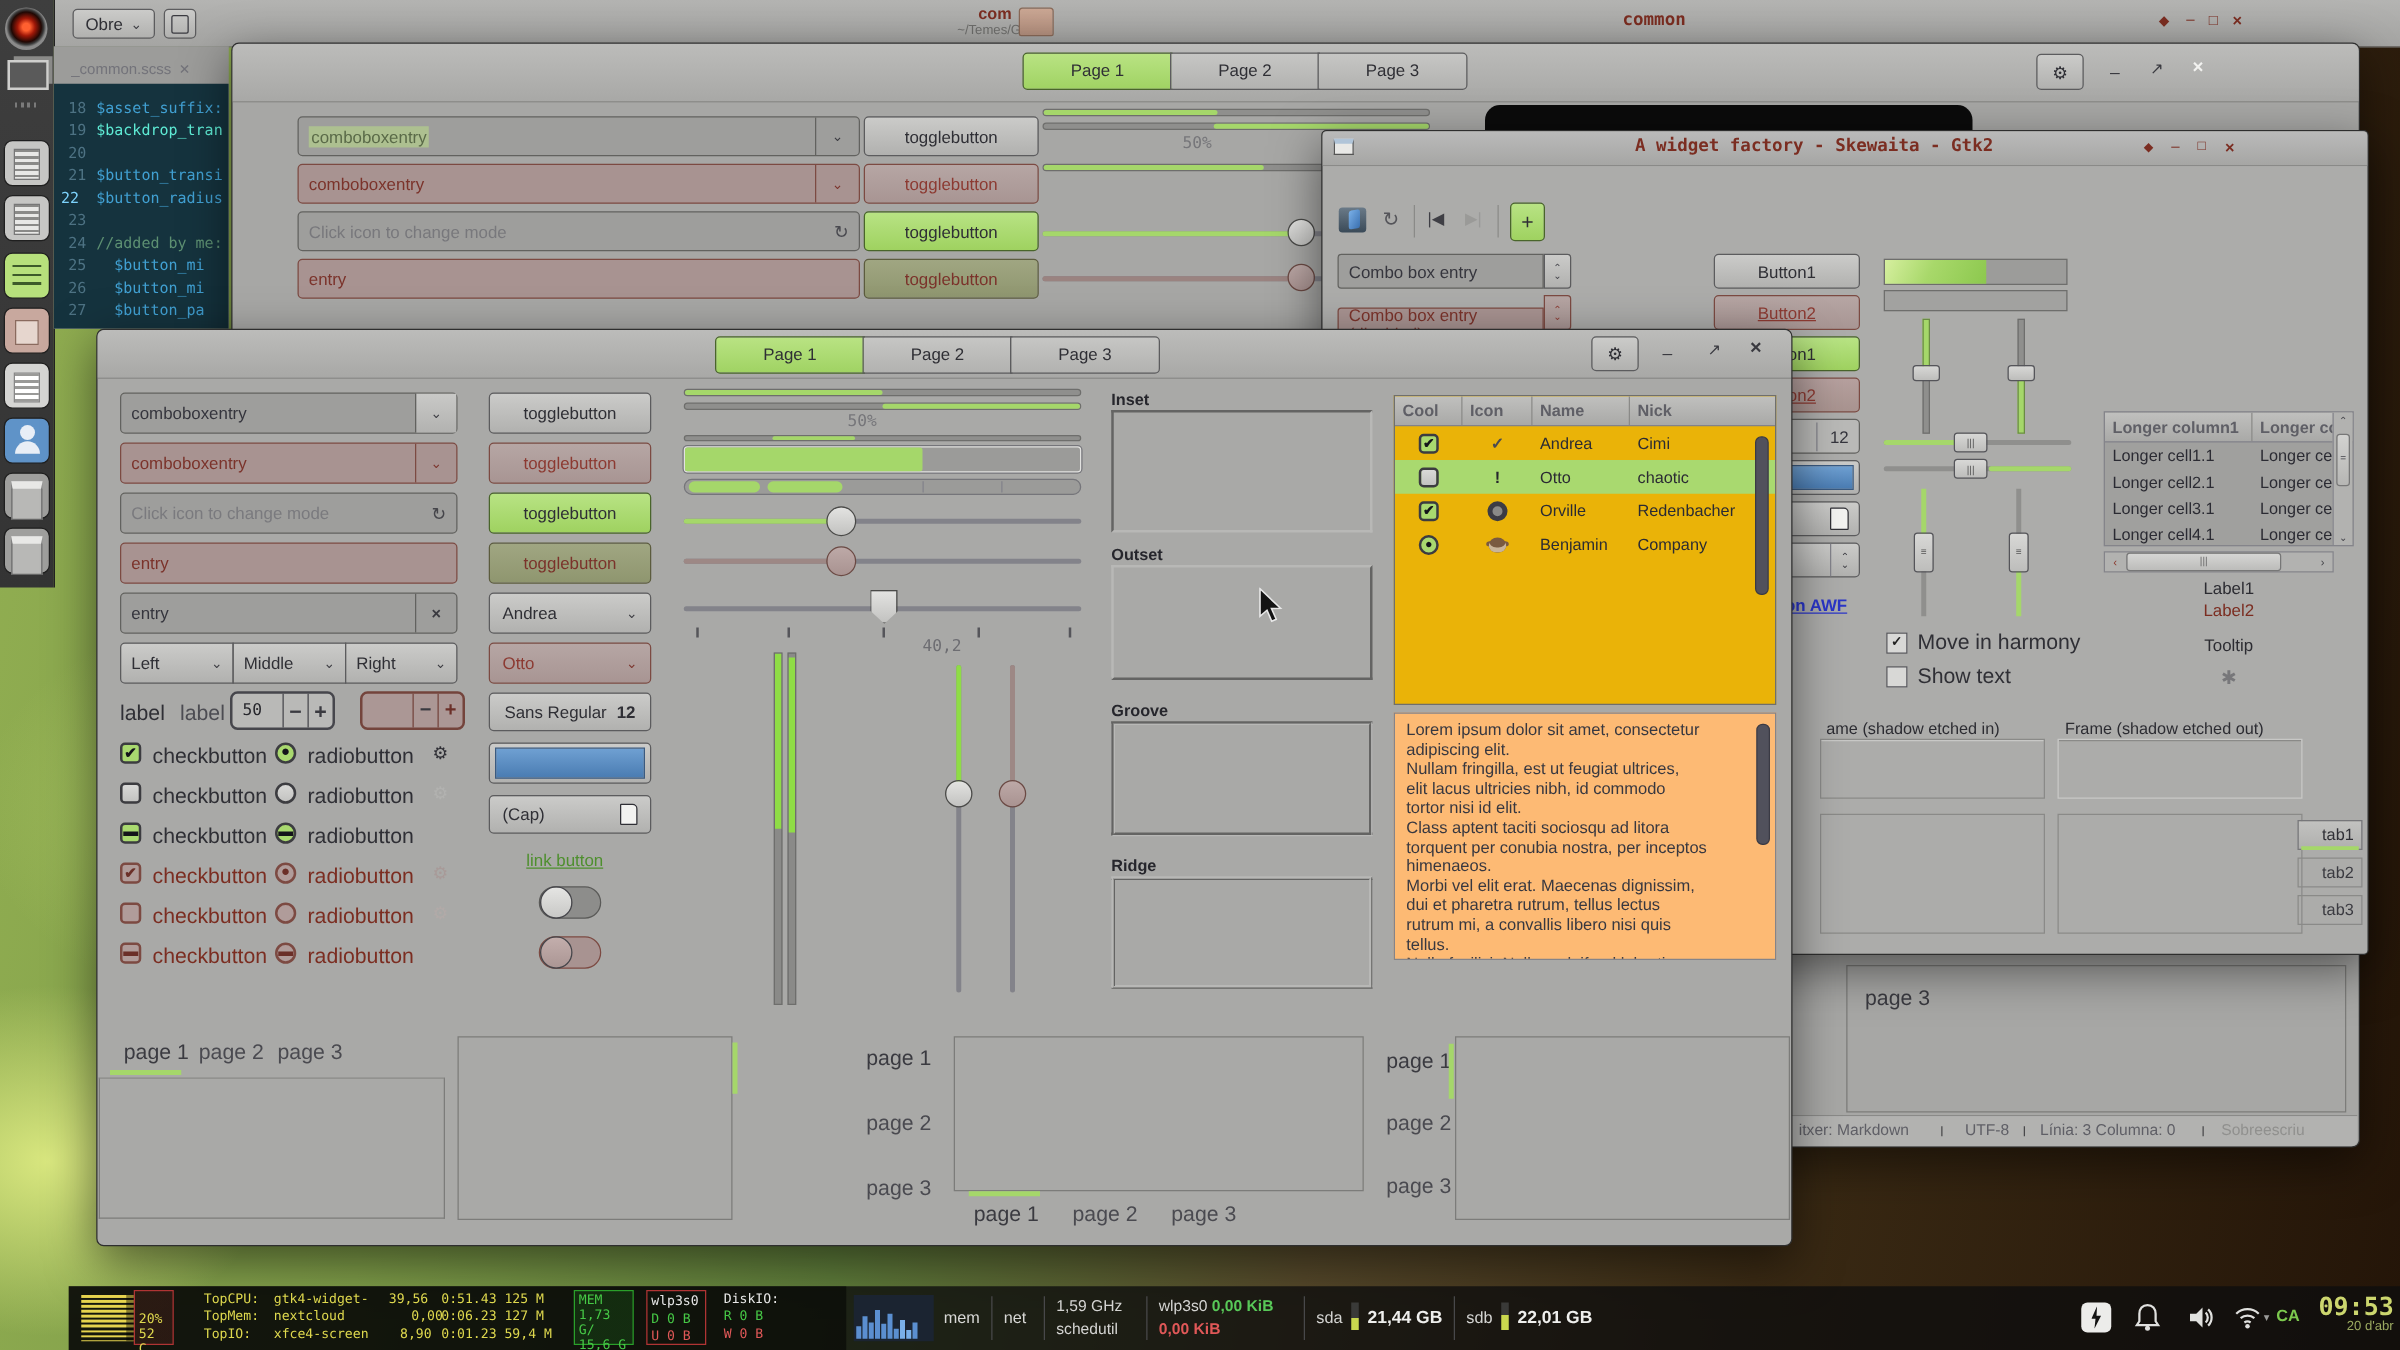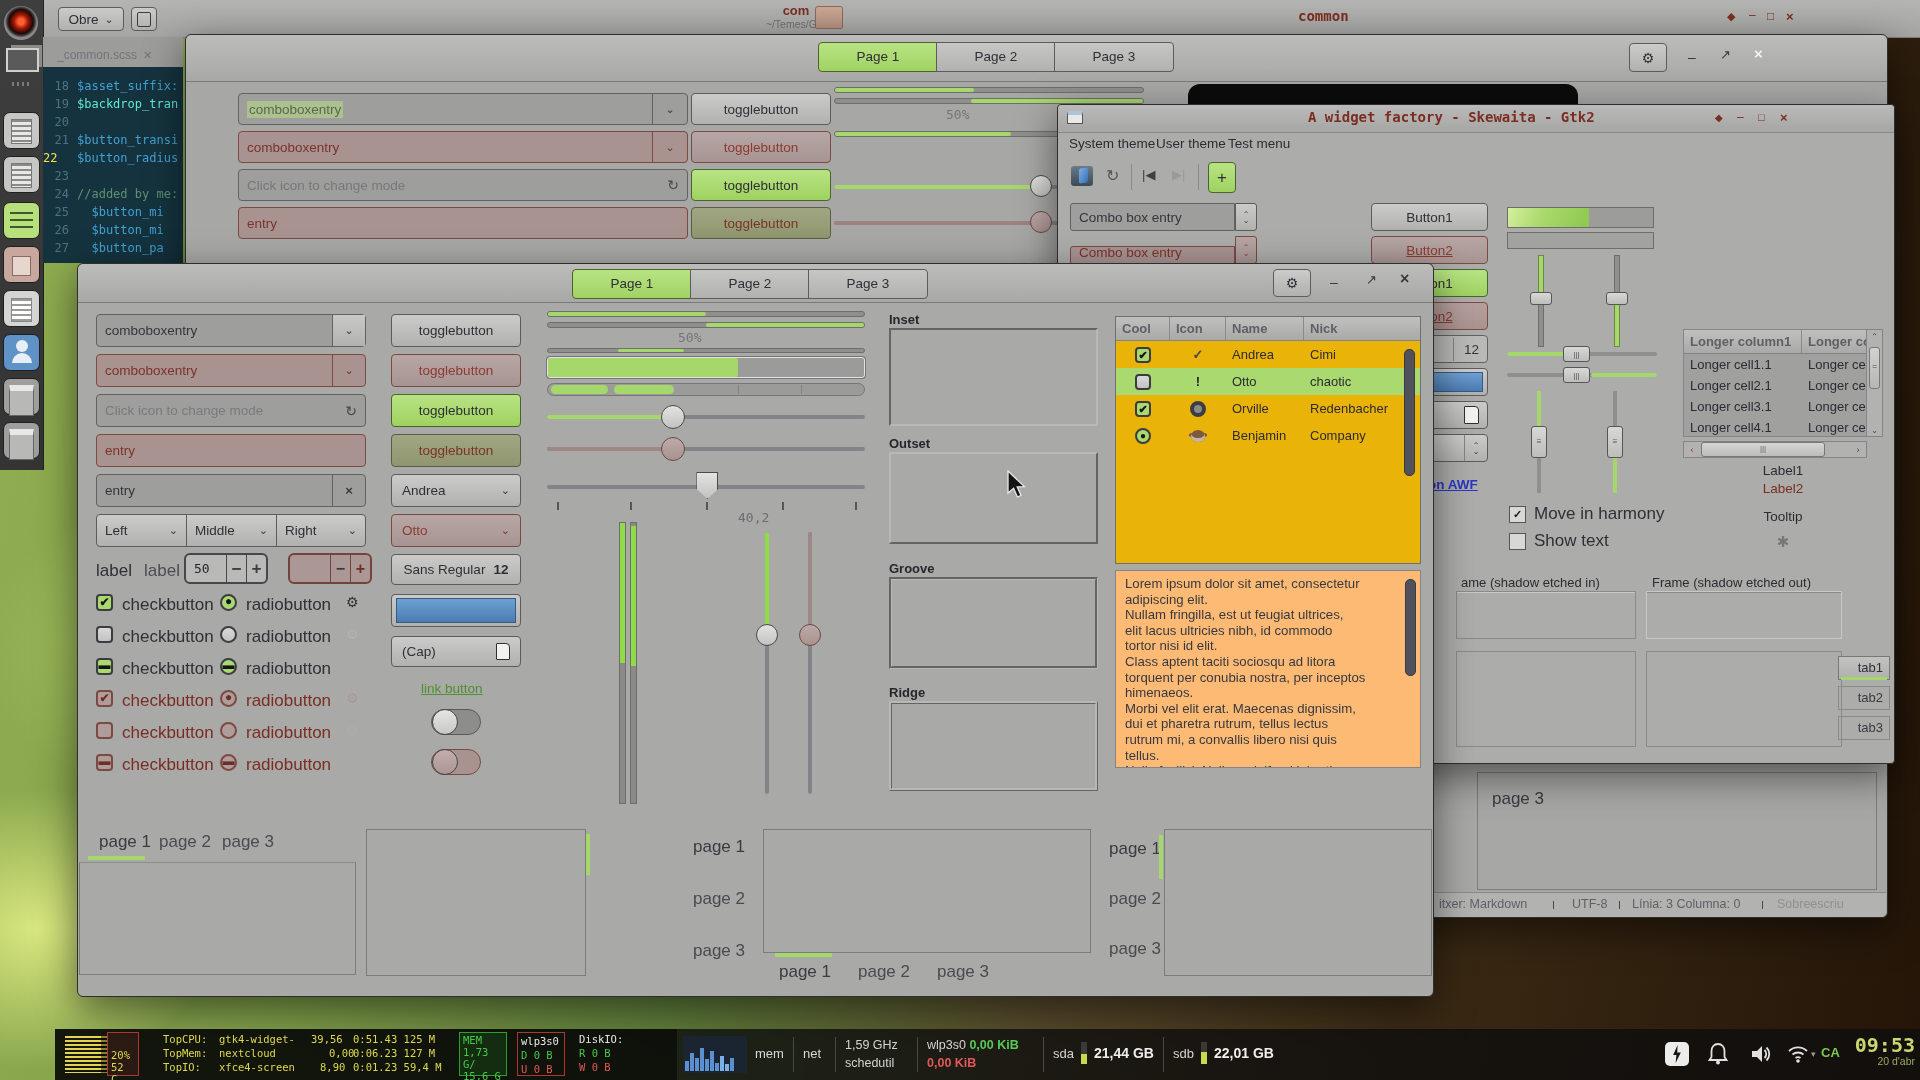--- a/index.html
+++ b/index.html
@@ -124,21 +124,21 @@
       </div>
     <div style="display:flex">
         <span style="width:26px;text-align:right;color:#4d7283">20</span>
         <span style="padding-left:8px;color:#41a0d2;white-space:pre"></span>
       </div>
     <div style="display:flex">
         <span style="width:26px;text-align:right;color:#4d7283">21</span>
         <span style="padding-left:8px;color:#41a0d2;white-space:pre">$button_transi</span>
       </div>
     <div style="display:flex">
-        <span style="width:26px;text-align:left;color:#fde047">22</span>
+        <span style="width:26px;text-align:center;color:#7dd3fc">22</span>
         <span style="padding-left:8px;color:#41a0d2;white-space:pre">$button_radius</span>
       </div>
     <div style="display:flex">
         <span style="width:26px;text-align:right;color:#4d7283">23</span>
         <span style="padding-left:8px;color:#41a0d2;white-space:pre"></span>
       </div>
     <div style="display:flex">
         <span style="width:26px;text-align:right;color:#4d7283">24</span>
         <span style="padding-left:8px;color:#5d9072;white-space:pre">//added by me:</span>
       </div>
@@ -241,25 +241,20 @@
 <div class="a" style="left:1188px;top:84px;width:390px;height:22px;background:#0b0b0b;border-radius:12px 12px 0 0"></div>
 
 <div class="win" style="left:1057px;top:104px;width:836px;height:658px;background:#acacaa;border-radius:4px">
   <div class="a" style="left:0;top:0;width:100%;height:27px;background:linear-gradient(#bababa,#a6a6a4);border-bottom:1px solid #8a8a88;border-radius:4px 4px 0 0">
     <span class="a" style="left:9px;top:6px;width:16px;height:13px;background:#e8e8e6;border:1px solid #555;border-top:4px solid #b0c4d8;box-sizing:border-box"></span>
     <span class="a mar mono" style="left:250px;top:4px;font-weight:bold;font-size:14px">A widget factory - Skewaita - Gtk2</span>
     <span class="a mar" style="left:657px;top:7px;font-size:10px">◆</span>
     <span class="a mar" style="left:679px;top:5px;font-size:12px">–</span>
     <span class="a mar" style="left:700px;top:6px;font-size:11px">□</span>
     <span class="a mar" style="left:722px;top:5px;font-size:13px;font-weight:bold">×</span>
-  </div>
-  <div class="a" style="left:0;top:27px;width:100%;height:24px;font-size:13.5px;color:#2c2c32">
-    <span class="a" style="left:11px;top:4px">System theme</span>
-    <span class="a" style="left:98px;top:4px">User theme</span>
-    <span class="a" style="left:170px;top:4px">Test menu</span>
   </div>
   <div class="a" style="left:0;top:51px;width:100%;height:44px">
     <span class="a" style="left:13px;top:10px;width:22px;height:20px;background:linear-gradient(#6a7a88,#3a4a58);border-radius:3px">
         <i class="a" style="left:8px;top:2px;width:9px;height:15px;background:linear-gradient(120deg,#7ab0e8,#3a70b0);border-radius:2px;transform:skewY(-8deg)"></i>
       </span>
     <span class="a" style="left:48px;top:10px;font-size:16px;color:#55555a">↻</span>
     <span class="sep-v" style="left:73px;top:8px;bottom:10px;background:#8a8a88"></span>
     <span class="a" style="left:84px;top:11px;font-size:13px;color:#3f3f45">|◀</span>
     <span class="a" style="left:114px;top:11px;font-size:13px;color:#9a9a98">▶|</span>
     <span class="sep-v" style="left:140px;top:8px;bottom:10px;background:#8a8a88"></span>

